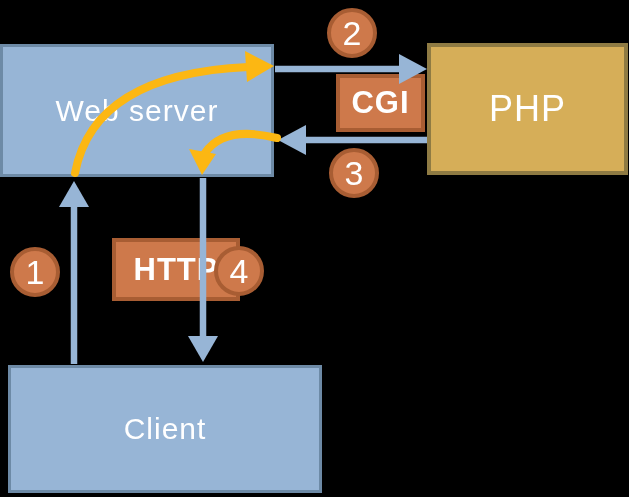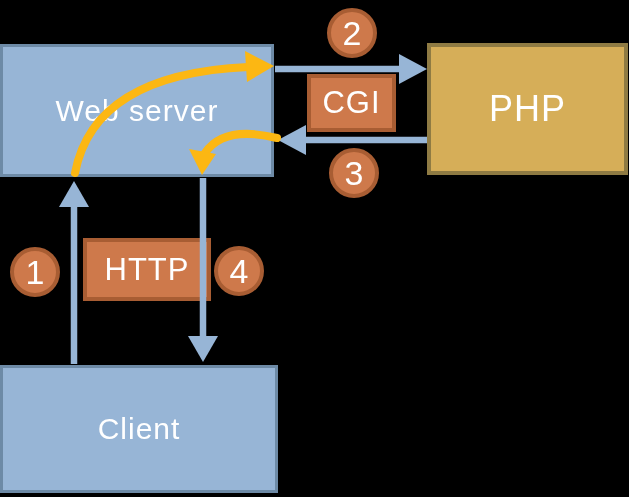--- a/index.html
+++ b/index.html
@@ -29,30 +29,31 @@
     position: absolute;
     display: flex; align-items: center; justify-content: center;
     color: var(--text);
     font-weight: 300;
     letter-spacing: 1px;
   }
   .box.blue { background: var(--blue-fill); border: 3px solid var(--blue-border); }
   .box.gold { background: var(--gold-fill); border: 4px solid var(--gold-border); }
   #web-server-box { left: 0px; top: 44px; width: 274px; height: 133px; font-size: 30px; }
   #php-box { left: 427px; top: 43px; width: 201px; height: 132px; font-size: 36px; }
-  #client-box { left: 0px; top: 365px; width: 278px; height: 128px; font-size: 30px; }
+  #client-box { left: 8px; top: 365px; width: 314px; height: 128px; font-size: 30px; }
   .tag {
     position: absolute;
     display: flex; align-items: center; justify-content: center;
     background: var(--orange-fill);
     border: 4px solid var(--orange-border);
     color: var(--text);
-    font-weight: 400;
+    font-weight: 700;
     font-size: 31px;
     letter-spacing: 1px;
+    margin-left: 29px;
   }
   #cgi-tag { left: 307px; top: 74px; width: 89px; height: 58px; }
   #http-tag { left: 83px; top: 238px; width: 128px; height: 63px; }
   .badge {
     position: absolute;
     width: 50px; height: 50px;
     border-radius: 50%;
     background: var(--orange-fill);
     border: 4px solid var(--orange-border);
     display: flex; align-items: center; justify-content: center;

